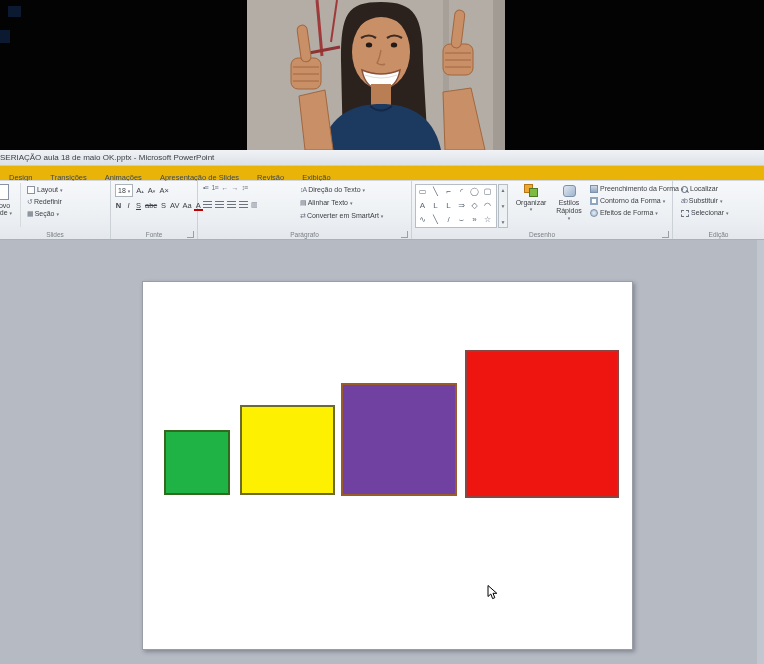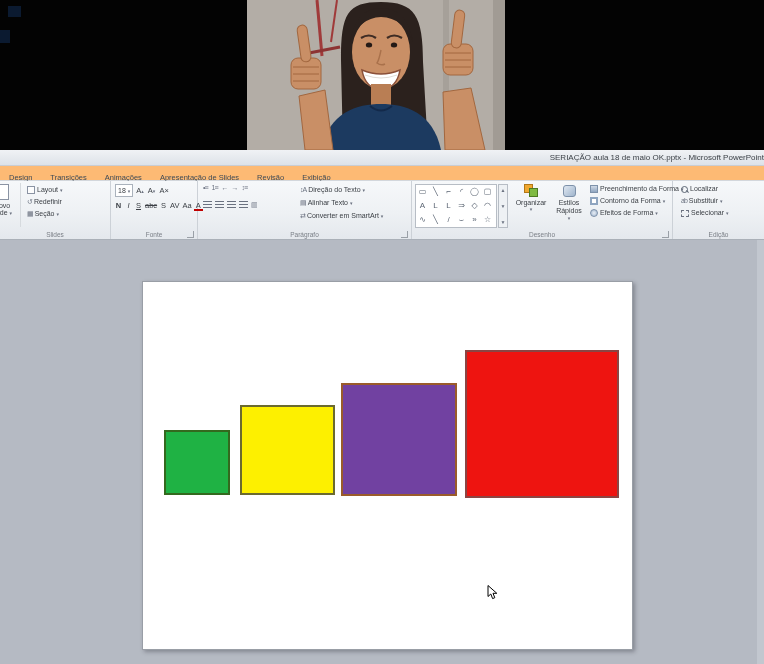--- a/index.html
+++ b/index.html
@@ -10,25 +10,25 @@
   
   .video-strip { position:absolute; left:0; top:0; width:764px; height:150px; background:#030303; }
   .webcam { position:absolute; left:247px; top:0; width:258px; height:150px; overflow:hidden; background:#b3ada6; }
   .ui-frag { position:absolute; background:#0d1e38; opacity:.85; }
   .frag1 { left:8px;  top:6px;  width:13px; height:11px; }
   .frag2 { left:0;    top:30px; width:10px; height:13px; }
 
   
   .titlebar { position:absolute; left:0; top:150px; width:764px; height:16px;
               background:linear-gradient(#f0f2f5,#dde2e8); border-bottom:1px solid #c9cdd3;
-              text-align:right; font-size:8px; line-height:16px; color:#3a3f45; }
+              text-align:left; font-size:8px; line-height:16px; color:#3a3f45; }
 
   
   .tabrow { position:absolute; left:0; top:166px; width:764px; height:15px;
-            background:#fdba74; border-bottom:1px solid #d3d7dc; white-space:nowrap; }
+            background:#eab308; border-bottom:1px solid #d3d7dc; white-space:nowrap; }
   .tab { display:inline-block; height:15px; line-height:15px; padding:0 9px;
          font-size:7.5px; color:#3e4a56; }
 
   
   .ribbon { position:absolute; left:0; top:181px; width:764px; height:59px;
             background:linear-gradient(#f6f8fa 0%,#eef1f4 55%,#e4e8ed 100%);
             border-bottom:1px solid #aab0b8; font-size:7px; color:#3c4046; }
   .rgroup { position:absolute; top:0; height:58px; border-right:1px solid #ccd1d7; }
   .glabel { position:absolute; bottom:1px; left:0; right:0; text-align:center;
             font-size:6.5px; color:#7a7f86; }

